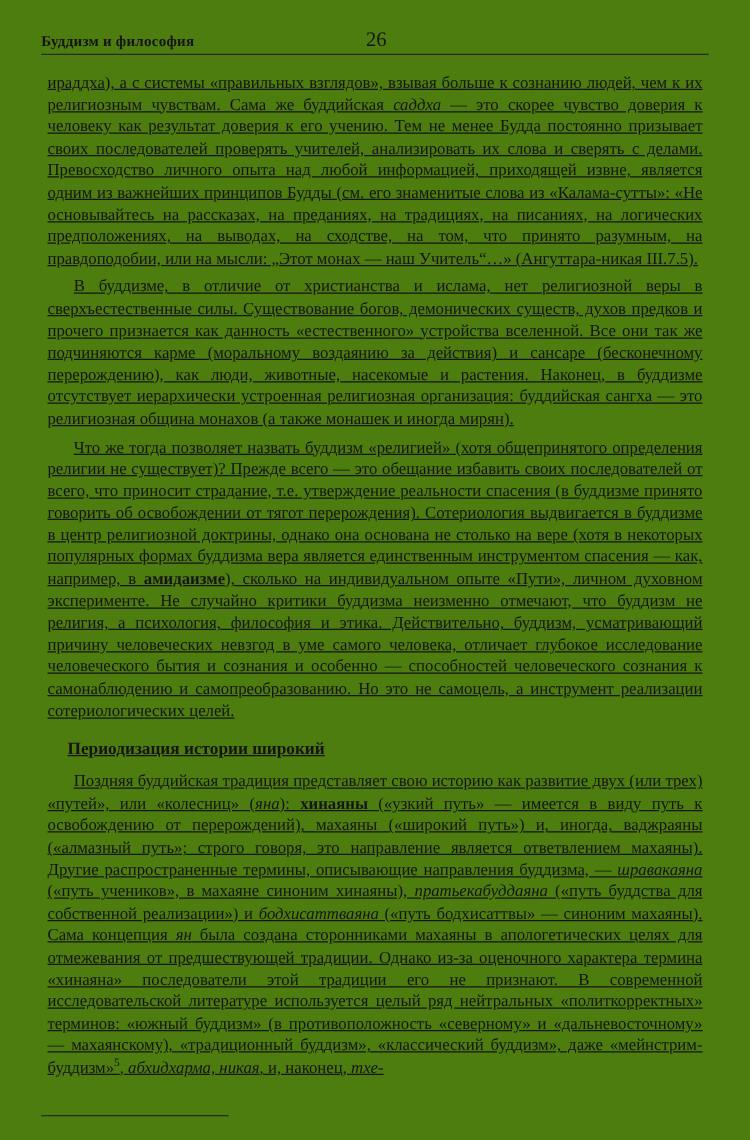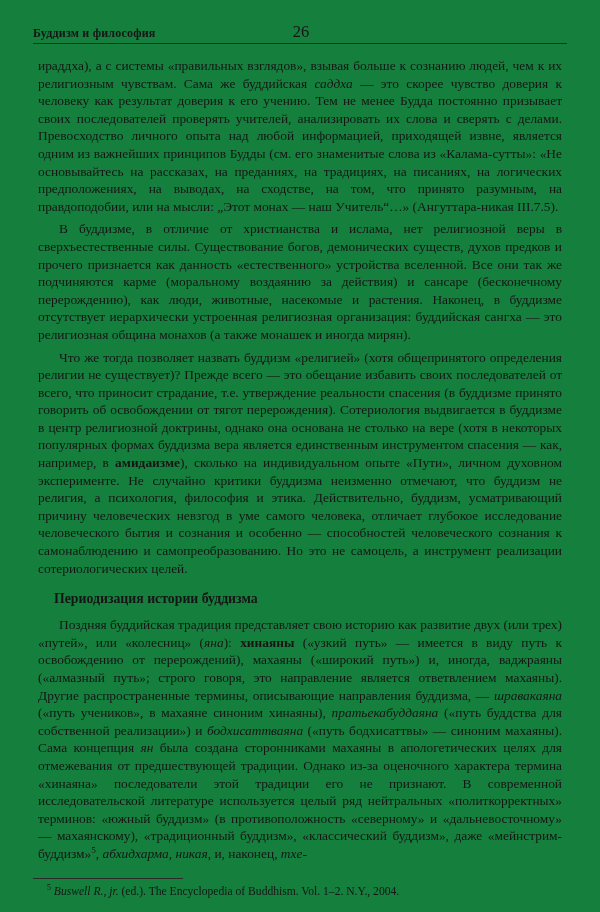--- a/index.html
+++ b/index.html
@@ -1,19 +1,19 @@
 <!DOCTYPE html>
 <html lang="ru"><head>
 <meta charset="utf-8">
 <style>
   html,body{margin:0;padding:0;background:#9a9a9a;}
   .page{
-    width:600px;height:912px;margin:0 auto;background:#15803d;color:#151515;
+    width:600px;height:912px;margin:0 auto;background:#4d7c0f;color:#151515;
     font-family:"Liberation Serif","DejaVu Serif",serif;
-    position:relative;box-sizing:border-box;padding:22px 33px 0 33px;overflow:hidden;
+    position:relative;box-sizing:border-box;padding:22px 33px 0 33px;overflow:hidden;text-decoration:underline;
   }
   .header{position:relative;height:21px;border-bottom:1.2px solid #2a2a2a;margin-bottom:13px;}
   .running-title{position:absolute;left:0;top:4px;font-weight:bold;font-size:12px;letter-spacing:.2px;}
   .page-num{position:absolute;left:2px;right:0;top:0;text-align:center;font-size:16.5px;}
   .bodytext{font-size:13.4px;line-height:17.6px;text-align:justify;}
   .bodytext p{margin:5px;}
   .bodytext p.indent{text-indent:21px;}
   .i{font-style:italic;}
   .b{font-weight:bold;}
   sup{font-size:.68em;line-height:0;vertical-align:super;}
@@ -36,24 +36,23 @@
     <span class="running-title">Буддизм и философия</span>
     <span class="page-num">26</span>
   </div>
 
   <div class="bodytext">
     <div id="flow1">
         <p class=""><span>ираддха), а с системы «правильных взглядов», взывая больше к сознанию людей, чем к их религиозным чувствам. Сама же буддийская </span><span class="i">саддха</span><span> — это скорее чувство доверия к человеку как результат доверия к его учению. Тем не менее Будда постоянно призывает своих последователей проверять учителей, анализировать их слова и сверять с делами. Превосходство личного опыта над любой информацией, приходящей извне, является одним из важнейших принципов Будды (см. его знаменитые слова из «Калама-сутты»: «Не основывайтесь на рассказах, на преданиях, на традициях, на писаниях, на логических предположениях, на выводах, на сходстве, на том, что принято разумным, на правдоподобии, или на мысли: „Этот монах — наш Учитель“…» (Ангуттара-никая III.7.5).</span></p>
         <p class="indent"><span>В буддизме, в отличие от христианства и ислама, нет религиозной веры в сверхъестественные силы. Существование богов, демонических существ, духов предков и прочего признается как данность «естественного» устройства вселенной. Все они так же подчиняются карме (моральному воздаянию за действия) и сансаре (бесконечному перерождению), как люди, животные, насекомые и растения. Наконец, в буддизме отсутствует иерархически устроенная религиозная организация: буддийская сангха — это религиозная община монахов (а также монашек и иногда мирян).</span></p>
         <p class="indent"><span>Что же тогда позволяет назвать буддизм «религией» (хотя общепринятого определения религии не существует)? Прежде всего — это обещание избавить своих последователей от всего, что приносит страдание, т.е. утверждение реальности спасения (в буддизме принято говорить об освобождении от тягот перерождения). Сотериология выдвигается в буддизме в центр религиозной доктрины, однако она основана не столько на вере (хотя в некоторых популярных формах буддизма вера является единственным инструментом спасения — как, например, в </span><span class="b">амидаизме</span><span>), сколько на индивидуальном опыте «Пути», личном духовном эксперименте. Не случайно критики буддизма неизменно отмечают, что буддизм не религия, а психология, философия и этика. Действительно, буддизм, усматривающий причину человеческих невзгод в уме самого человека, отличает глубокое исследование человеческого бытия и сознания и особенно — способностей человеческого сознания к самонаблюдению и самопреобразованию. Но это не самоцель, а инструмент реализации сотериологических целей.</span></p>
       </div>
-    <h2 class="section-heading">Периодизация истории буддизма</h2>
+    <h2 class="section-heading">Периодизация истории широкий</h2>
     <div id="flow2">
         <p class="indent"><span>Поздняя буддийская традиция представляет свою историю как развитие двух (или трех) «путей», или «колесниц» (</span><span class="i">яна</span><span>): </span><span class="b">хинаяны</span><span> («узкий путь» — имеется в виду путь к освобождению от перерождений), махаяны («широкий путь») и, иногда, ваджраяны («алмазный путь»; строго говоря, это направление является ответвлением махаяны). Другие распространенные термины, описывающие направления буддизма, — </span><span class="i">шравакаяна</span><span> («путь учеников», в махаяне синоним хинаяны), </span><span class="i">пратьекабуддаяна</span><span> («путь буддства для собственной реализации») и </span><span class="i">бодхисаттваяна</span><span> («путь бодхисаттвы» — синоним махаяны). Сама концепция </span><span class="i">ян</span><span> была создана сторонниками махаяны в апологетических целях для отмежевания от предшествующей традиции. Однако из-за оценочного характера термина «хинаяна» последователи этой традиции его не признают. В современной исследовательской литературе используется целый ряд нейтральных «политкорректных» терминов: «южный буддизм» (в противоположность «северному» и «дальневосточному» — махаянскому), «традиционный буддизм», «классический буддизм», даже «мейнстрим-буддизм»</span><sup>5</sup><span>, </span><span class="i">абхидхарма, никая</span><span>, и, наконец, </span><span class="i">тхе-</span></p>
       </div>
   </div>
 
   <div class="footnote">
     <div class="footnote-rule"></div>
-    <p class="footnote-text" id="footnote-text"><sup>5</sup><span> </span><span class="i">Buswell R., jr.</span><span> (ed.). The Encyclopedia of Buddhism. Vol. 1–2. N.Y., 2004.</span></p>
   </div>
 
 </div>
 
 </body></html>

